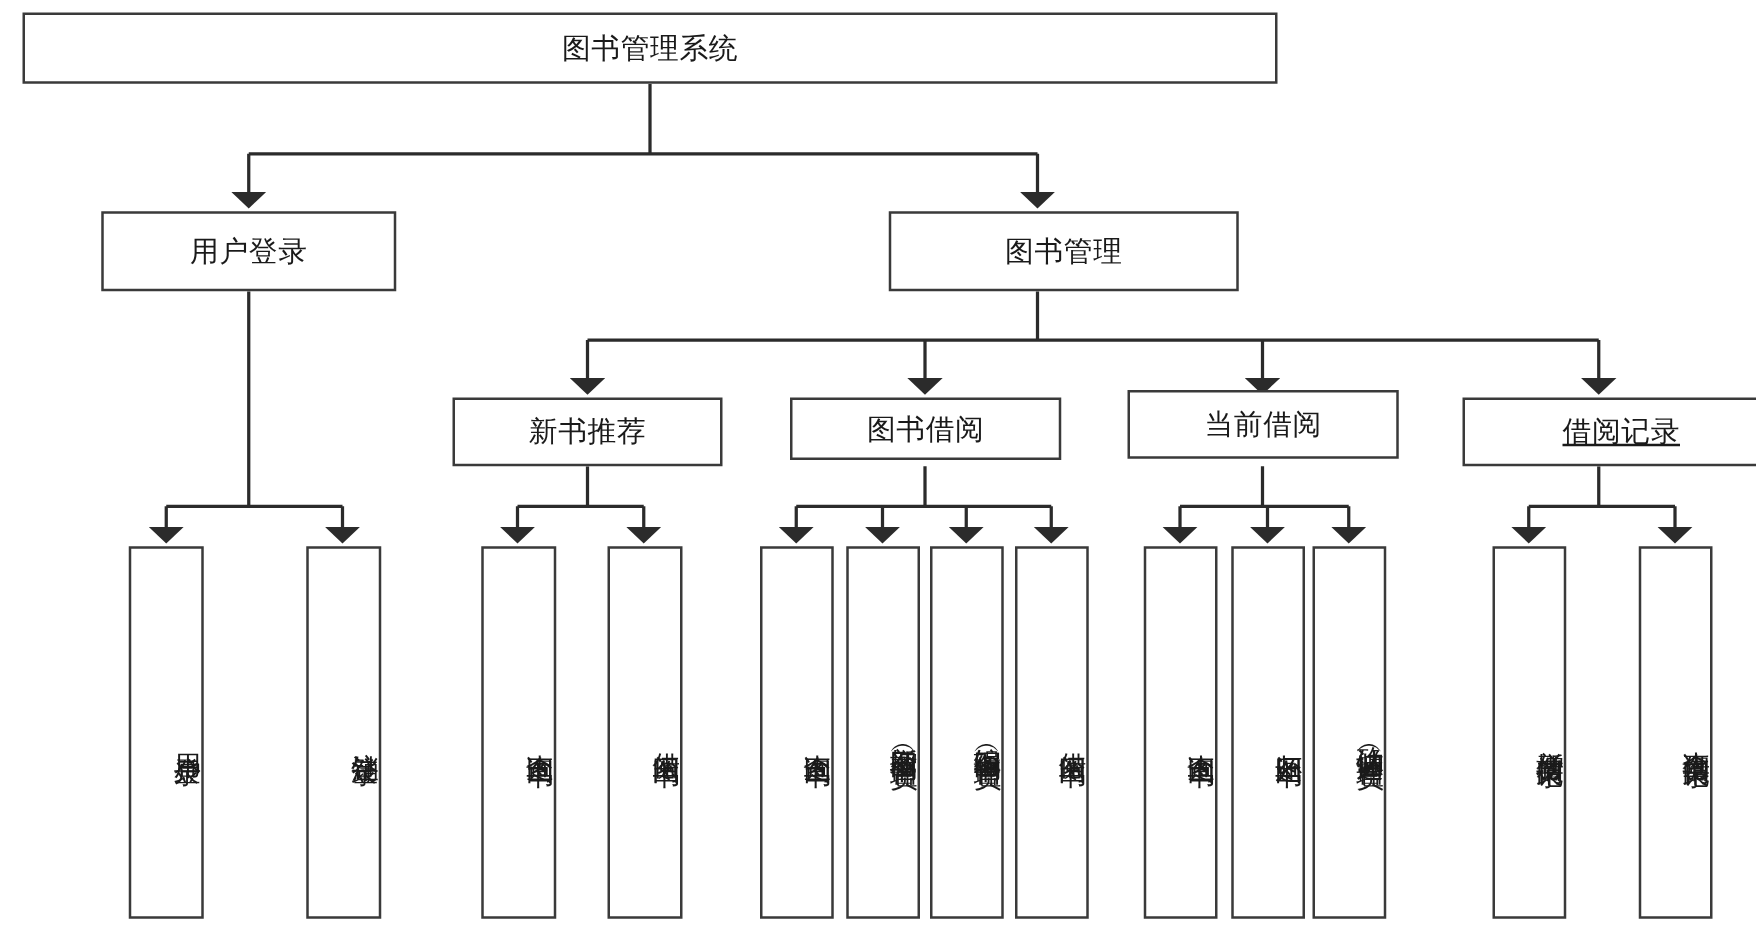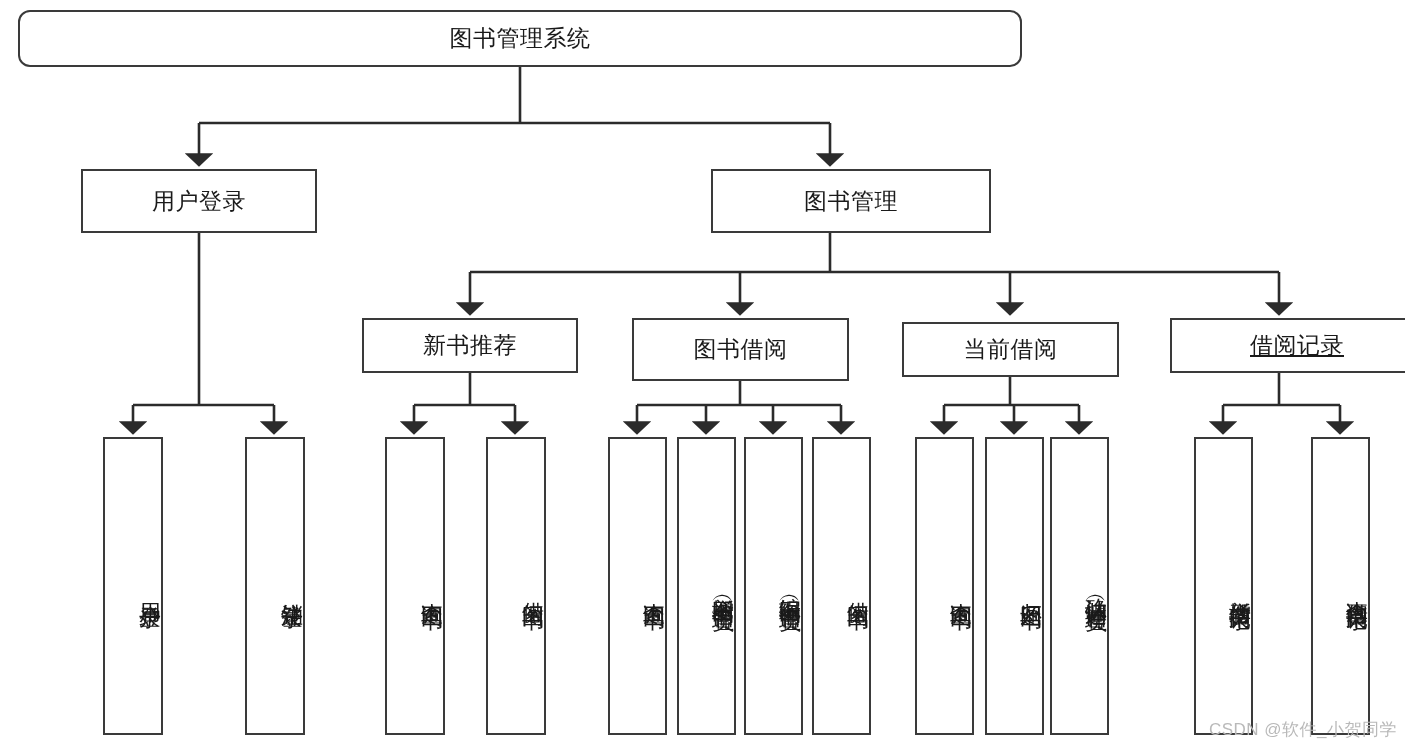--- a/index.html
+++ b/index.html
@@ -118,28 +118,28 @@
       <path d="M1014,405 L1014,428" marker-end="url(#arrowhead)"></path>
       <path d="M1079,405 L1079,428" marker-end="url(#arrowhead)"></path>
 
       <path d="M1279,373 L1279,405"></path>
       <path d="M1223,405 L1340,405"></path>
       <path d="M1223,405 L1223,428" marker-end="url(#arrowhead)"></path>
       <path d="M1340,405 L1340,428" marker-end="url(#arrowhead)"></path>
     </g>
   </svg>
 
-  <div class="node node-h node-root" style="left:18px; top:10px; width:1004px; height:57px;border-radius:12px;">图书管理系统</div>
+  <div class="node node-h node-root" style="left:18px; top:10px; width:1004px; height:57px;">图书管理系统</div>
 
   <div class="node node-h" style="left:81px; top:169px; width:236px; height:64px;">用户登录</div>
   <div class="node node-h" style="left:711px; top:169px; width:280px; height:64px;">图书管理</div>
 
   <div class="node node-h" style="left:362px; top:318px; width:216px; height:55px;">新书推荐</div>
-  <div class="node node-h" style="left:632px; top:318px; width:217px; height:63px;">图书借阅</div>
-  <div class="node node-h" style="left:902px; top:322px; width:217px; height:55px;">当前借阅</div>
+  <div class="node node-h" style="left:632px; top:318px; width:217px; height:50px;">图书借阅</div>
+  <div class="node node-h" style="left:902px; top:312px; width:217px; height:55px;">当前借阅</div>
   <div class="node node-h" style="left:1170px; top:318px; width:254px; height:55px;text-decoration:underline;">借阅记录</div>
 
   <div class="node node-v" style="left:103px; top:437px; width:60px; height:298px;">
     <span class="vtext">用户登录</span>
   </div>
   <div class="node node-v" style="left:245px; top:437px; width:60px; height:298px;">
     <span class="vtext">注销登录</span>
   </div>
 
   <div class="node node-v" style="left:385px; top:437px; width:60px; height:298px;">
@@ -172,15 +172,14 @@
     <span class="vtext">确认归还（管理员）</span>
   </div>
 
   <div class="node node-v" style="left:1194px; top:437px; width:59px; height:298px;">
     <span class="vtext">新增借阅记录</span>
   </div>
   <div class="node node-v" style="left:1311px; top:437px; width:59px; height:298px;">
     <span class="vtext">查询借阅记录</span>
   </div>
 
-  <div id="watermark">CSDN @软件_小贺同学</div>
 
 </div>
 
 </body></html>

